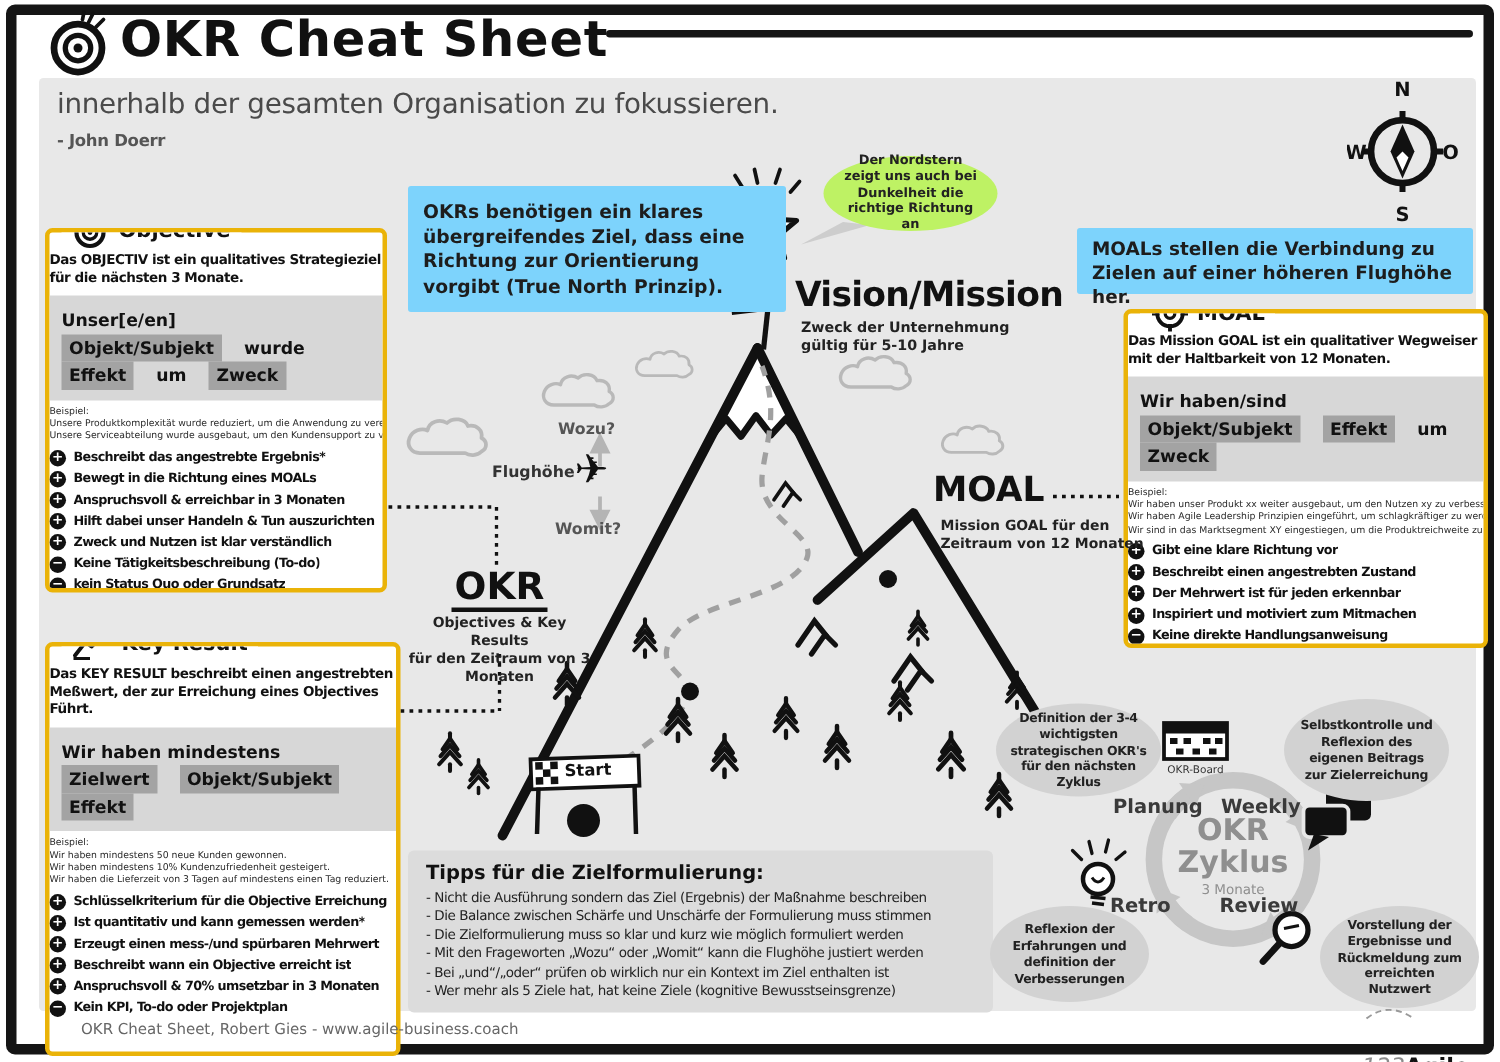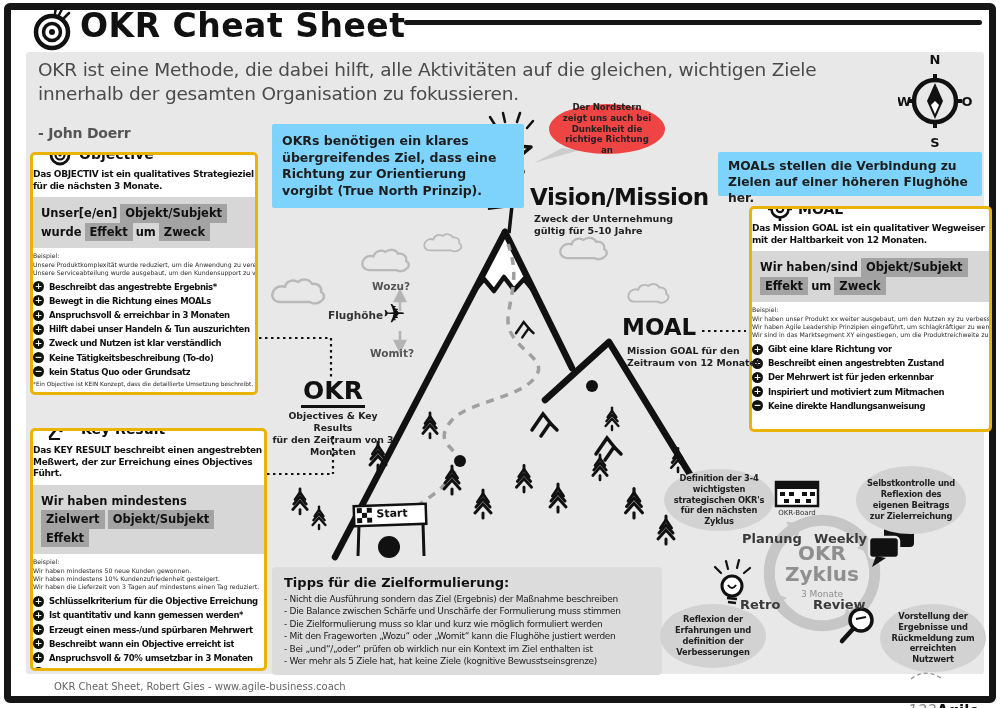--- a/index.html
+++ b/index.html
@@ -5,28 +5,28 @@
   html,body{margin:0;padding:0}
   body{position:relative;width:1000px;height:708px;background:#fff;font-family:"DejaVu Sans",sans-serif;overflow:hidden;color:#111}
   .abs{position:absolute}
   .frame{position:absolute;left:4px;top:3px;right:4px;bottom:5px;border:7px solid #151515;border-radius:6px;background:#fff;z-index:0}
   .panel{position:absolute;left:26px;top:52px;width:958px;height:622px;background:#e8e8e8;border-radius:3px;z-index:1}
   .scene{position:absolute;left:0;top:0;width:1000px;height:708px;z-index:2;pointer-events:none}
   .z3{z-index:3}
   .page-title{position:absolute;left:80px;top:6px;font-size:33px;font-weight:bold;letter-spacing:.5px;z-index:3}
   .title-line{position:absolute;left:404px;top:20px;width:578px;height:5px;background:#151515;border-radius:3px;z-index:3}
   .intro{position:absolute;left:38px;top:58px;width:870px;font-size:18.5px;line-height:1.28;color:#4a4a4a;letter-spacing:-.2px;z-index:3}
-  .intro .author{font-size:14px;font-weight:bold;color:#555;margin-top:20px}
+  .intro .author{font-size:11px;font-weight:bold;color:#555;margin-top:5px}
   .graybox{position:absolute;background:#7dd3fc;border-radius:2px;font-weight:bold;color:#1d1d1d;z-index:3}
-  .bubble-ell{position:absolute;background:#ef4444;border-radius:50%;display:flex;align-items:center;justify-content:center;text-align:center;font-weight:bold;color:#222;z-index:3}
+  .bubble-ell{position:absolute;background:#bef264;border-radius:50%;display:flex;align-items:center;justify-content:center;text-align:center;font-weight:bold;color:#222;z-index:3}
   .sheet-box{position:absolute;background:#fff;border:3px solid #eab308;border-radius:5px;padding:14px 0 4px;box-sizing:border-box;overflow:hidden;z-index:3}
   .box-head{position:absolute;top:-13px;left:8px;background:#fff;padding:0 7px;display:flex;align-items:center;gap:5px;font-weight:bold;font-size:14px}
   .box-desc{font-weight:bold;font-size:9px;letter-spacing:-.3px;line-height:1.3;color:#111}
   .formula{background:#d7d7d7;padding:7px 8px;margin:5px 0 4px;font-weight:bold;font-size:11.5px;line-height:1.6}
-  .tok{margin-right:3px;white-space:nowrap;display:inline-block}
+  .tok{margin-right:15px;white-space:nowrap;display:inline-block}
   .tok.hl{background:#a3a3a3;padding:0 5px}
   .ex-label,.ex-line{font-size:6.2px;color:#2a2a2a;line-height:1.35;white-space:nowrap;overflow:hidden}
   .crit-row{display:flex;align-items:center;gap:5px;margin:3.2px 0}
   .sign{flex:0 0 11px;width:11px;height:11px;border-radius:50%;background:#111;color:#fff;font-size:9px;font-weight:bold;line-height:11px;text-align:center}
   .sign.plus::before{content:"+"}
   .sign.minus::before{content:"\2212"}
   .crit-text{font-weight:bold;font-size:8.5px;letter-spacing:-.4px;white-space:nowrap;overflow:hidden}
   .foot-note{font-size:5.8px;color:#222;margin-top:3px;line-height:1.3}
   .lbl{position:absolute;z-index:4}
   .lbl-bold{font-weight:bold}
@@ -57,21 +57,20 @@
   <g stroke="#111" stroke-width="2.5" stroke-linecap="round">
     <line x1="31" y1="8" x2="34" y2="2"></line>
       <line x1="36" y1="11" x2="41" y2="6"></line>
       <line x1="27" y1="6" x2="28" y2="1"></line>
   </g>
 </svg>
 <div class="page-title">OKR Cheat Sheet</div>
 <div class="title-line"></div>
 
 <div class="intro">
-  <div>OKR ist eine Methode, die dabei hilft, alle Aktivitäten auf die gleichen, wichtigen Ziele</div>
   <div>innerhalb der gesamten Organisation zu fokussieren.</div>
   <div class="author">- John Doerr</div>
 </div>
 
 <svg class="abs z3" style="left:898px;top:50px" width="74" height="102" viewBox="0 0 74 102">
   <circle cx="37" cy="51" r="21" fill="none" stroke="#111" stroke-width="4.5"></circle>
   <g stroke="#111" stroke-width="4">
     <line x1="37" y1="24" x2="37" y2="32"></line>
       <line x1="37" y1="70" x2="37" y2="78"></line>
     <line x1="10" y1="51" x2="18" y2="51"></line>
@@ -341,21 +340,21 @@
         <span class="crit-text">Keine Tätigkeitsbeschreibung (To-do)</span>
       </div>
       <div class="crit-row">
         <span class="sign minus"></span>
         <span class="crit-text">kein Status Quo oder Grundsatz</span>
       </div>
     </div>
   <div class="foot-note">*Ein Objective ist KEIN Konzept, dass die detaillierte Umsetzung beschreibt.</div>
 </div>
 
-<div class="sheet-box" style="left:30px;top:428px;width:237px;height:243px">
+<div class="sheet-box" style="left:30px;top:428px;width:237px;height:276px">
   <div class="box-head">
     <svg width="28" height="22" viewBox="0 0 28 22">
       <polyline points="2,19 9,10 13,13 23,4" fill="none" stroke="#111" stroke-width="2.6" stroke-linecap="round" stroke-linejoin="round"></polyline>
       <polygon points="19,2 26,2 25,9" fill="#111"></polygon>
       <line x1="1" y1="21" x2="12" y2="21" stroke="#111" stroke-width="2"></line>
     </svg>
     <span>Key Result</span>
   </div>
   <div class="box-desc">Das KEY RESULT beschreibt einen angestrebten Meßwert, der zur Erreichung eines Objectives Führt.</div>
   <div class="formula"><span class="tok plain">Wir haben mindestens</span><span class="tok hl">Zielwert</span><span class="tok hl">Objekt/Subjekt</span><span class="tok hl">Effekt</span></div>

